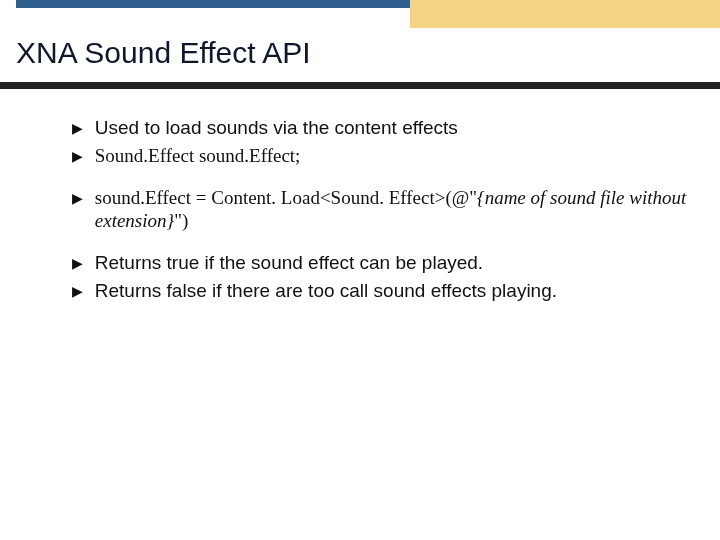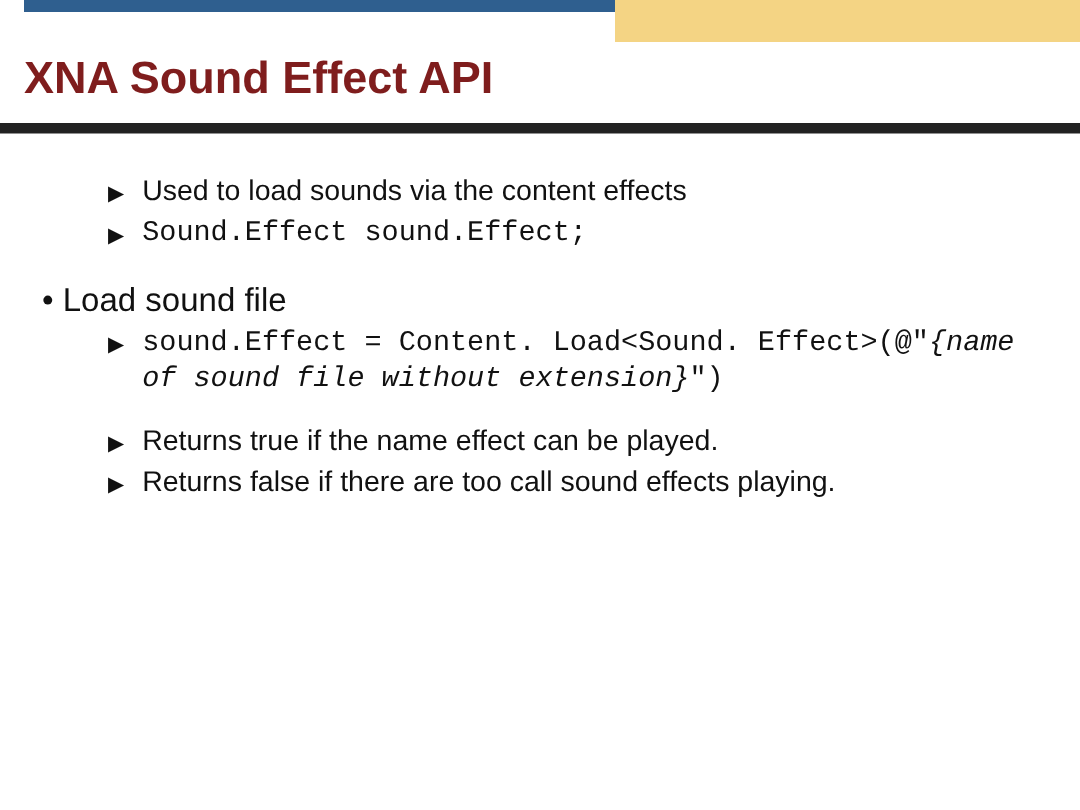--- a/index.html
+++ b/index.html
@@ -2,29 +2,29 @@
 <html><head>
 <meta charset="utf-8">
 <style>
   * { box-sizing: border-box; margin: 0; padding: 0; }
   html, body { width: 720px; height: 540px; background: #fff; font-family: Arial, Helvetica, sans-serif; }
   .slide { width: 720px; height: 540px; position: relative; }
   .topbar { width: 100%; height: 36px; position: relative; }
   .band-blue { position: absolute; left: 16px; right: 0; top: 0; height: 8px; background: #2f5f8f; }
   .band-yellow { position: absolute; right: 0; top: 0; width: 310px; height: 28px; background: #f4d484; }
   .title-wrap { position: absolute; left: 16px; right: 16px; top: 36px; }
-  .title { font-size: 30px; font-weight: bold; letter-spacing: 0px; color: #7f1d1d; }
+  .title { font-size: 30px; font-weight: normal; letter-spacing: 0px; color: #0f172a; }
   .underline { position: absolute; left: 0; right: -16px; top: 82px; height: 7px; background: #222; }
   .content { position: absolute; left: 28px; right: 28px; top: 112px; font-size: 22px; color: #111; line-height: 1.25; }
   .lvl1 { margin: 10px 0 4px 0; }
   .lvl1::before { content: "• "; }
   .lvl2 { margin: 4px 0 4px 44px; font-size: 19px; display: flex; }
   .lvl2 .arrow { flex: 0 0 auto; font-size: 14px; padding-top: 4px; padding-right: 12px; color: #111; }
   .lvl2 .body { flex: 1 1 auto; }
-  .mono { font-family: Liberation Mono, monospace; font-size: 19px; }
+  .mono { font-family: Liberation Serif, serif; font-size: 19px; }
   .ital { font-style: italic; }
   .block { margin-top: 18px; }
 </style>
 </head>
 <body>
 
 <div class="slide">
 
   <div class="topbar">
     <div class="band-blue"></div>
@@ -41,33 +41,32 @@
     <div class="lvl2">
       <span class="arrow">▶</span>
       <span class="body">Used to load sounds via the content effects</span>
     </div>
     <div class="lvl2">
       <span class="arrow">▶</span>
       <span class="body mono">Sound.Effect sound.Effect;</span>
     </div>
 
     <div class="block">
-      <div class="lvl1">Load sound file</div>
       <div class="lvl2">
         <span class="arrow">▶</span>
         <span class="body mono">
           <span>sound.Effect = Content. Load&lt;Sound. Effect&gt;(@"</span><span class="ital">{name of sound file without extension}</span><span>")</span>
         </span>
       </div>
     </div>
 
     <div class="block">
       <div class="lvl2">
         <span class="arrow">▶</span>
-        <span class="body">Returns true if the name effect can be played.</span>
+        <span class="body">Returns true if the sound effect can be played.</span>
       </div>
       <div class="lvl2">
         <span class="arrow">▶</span>
         <span class="body">Returns false if there are too call sound effects playing.</span>
       </div>
     </div>
 
   </div>
 </div>
 

